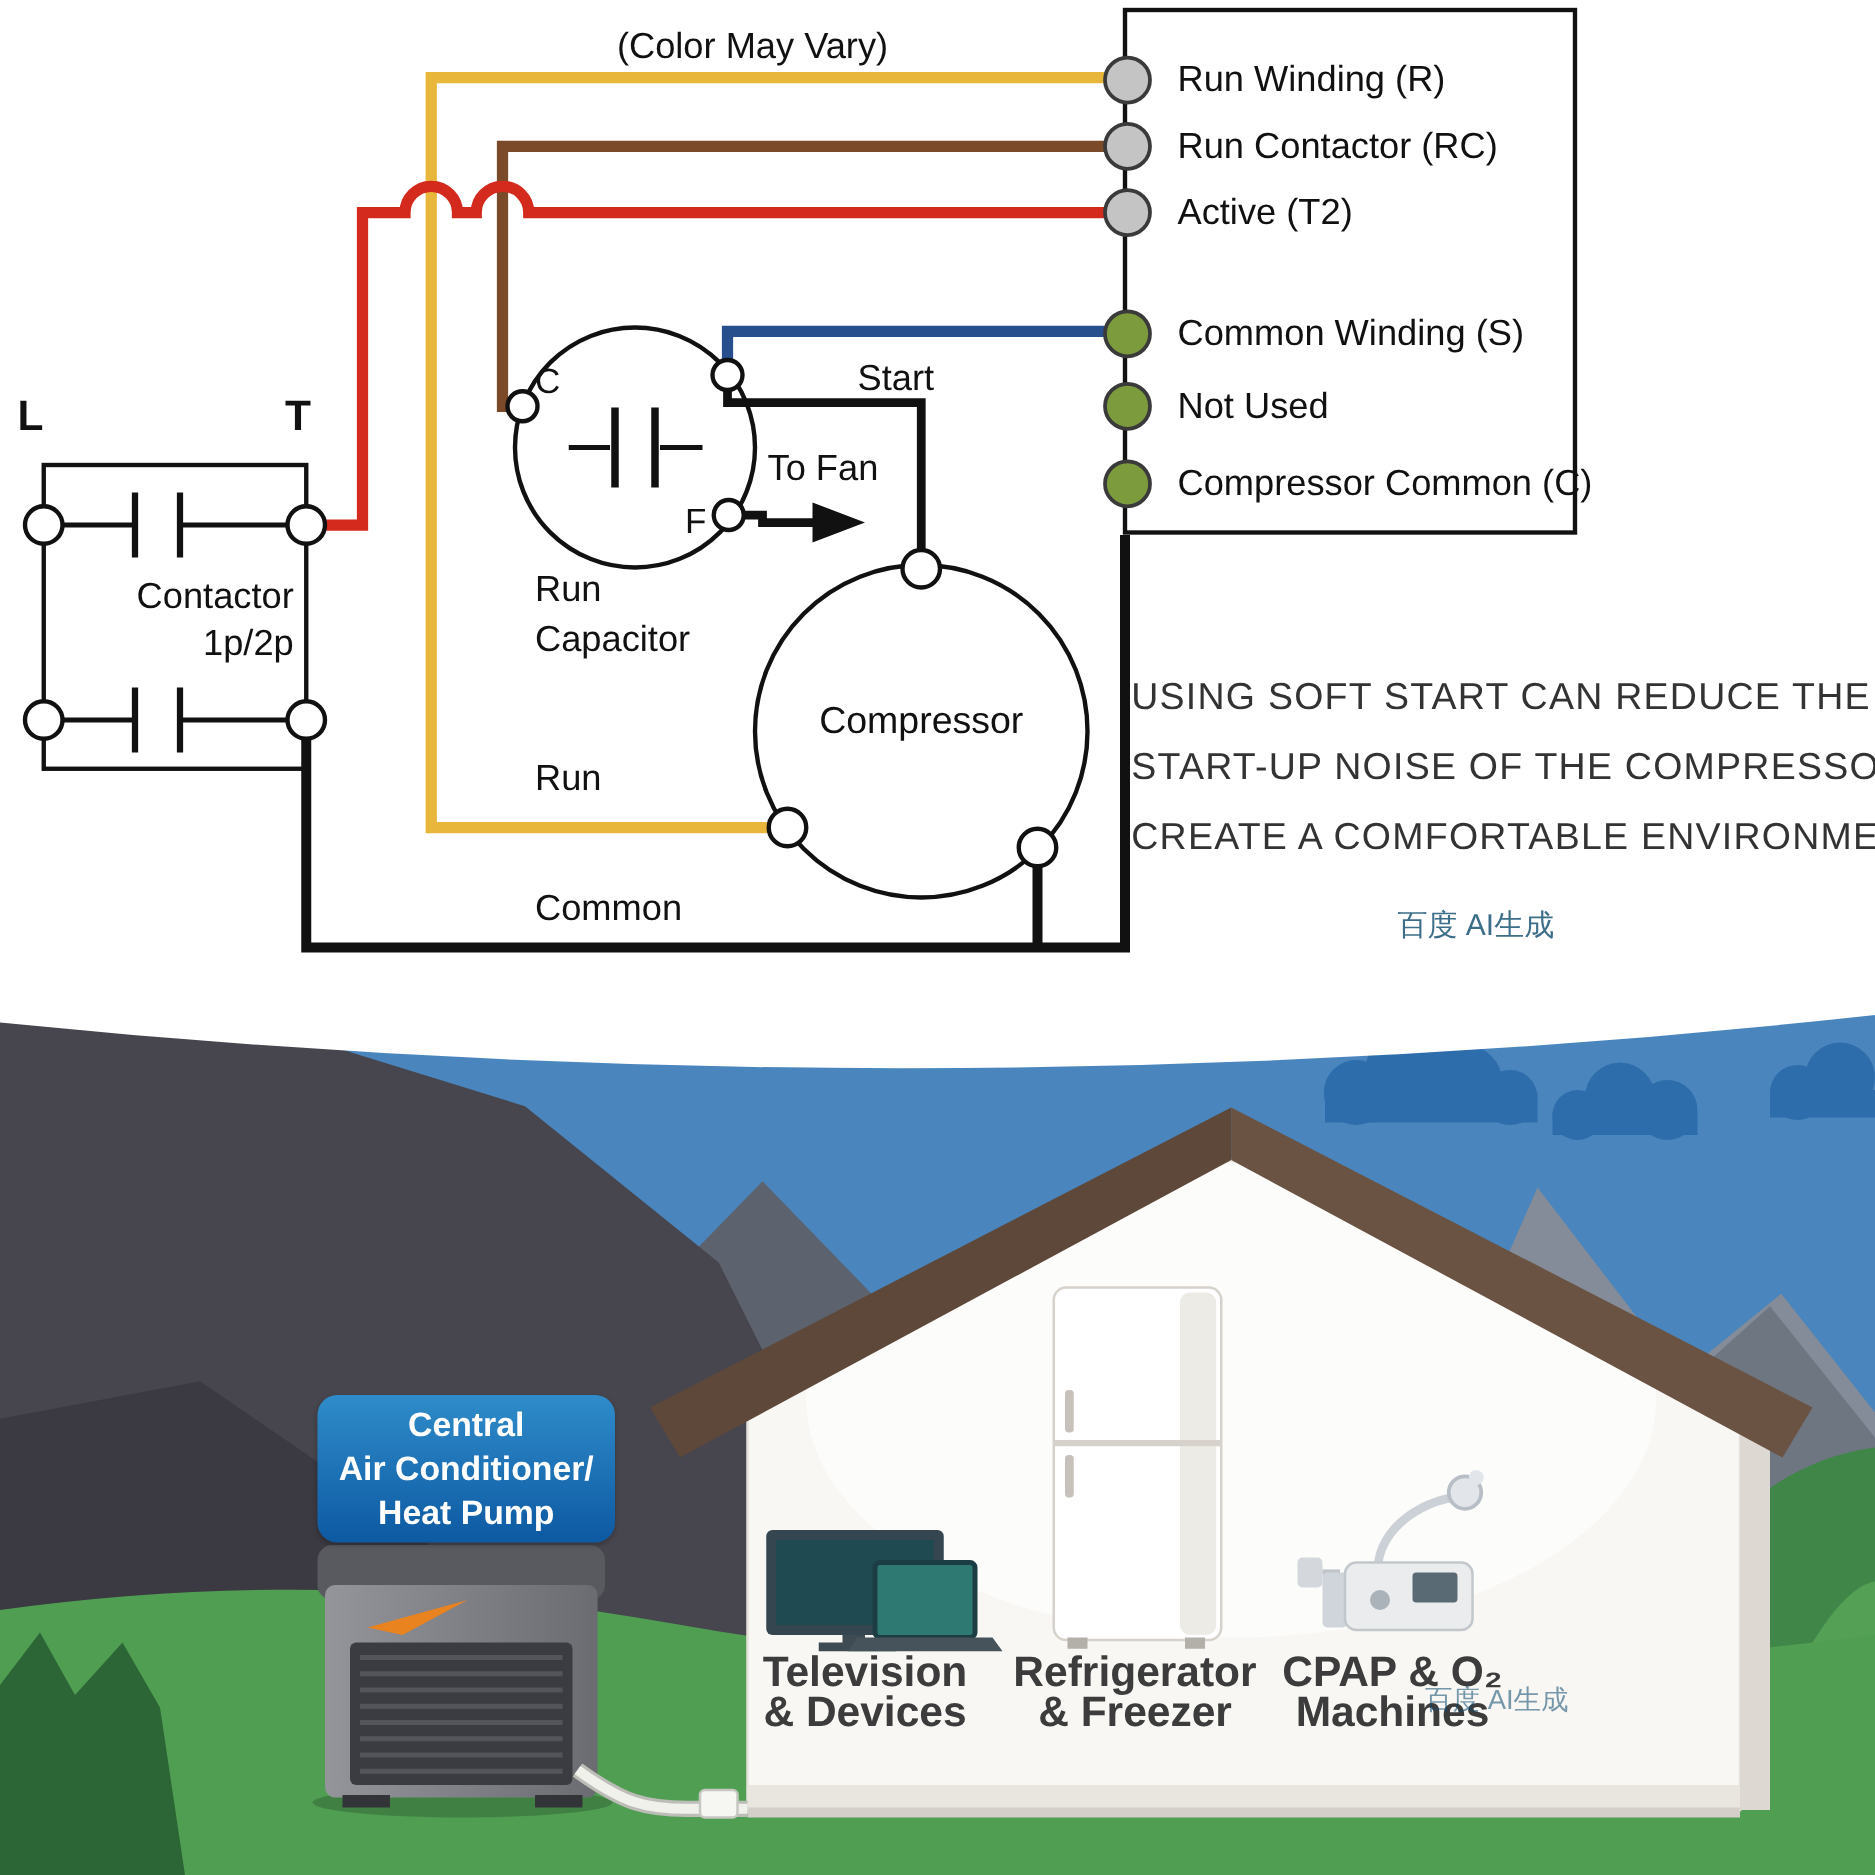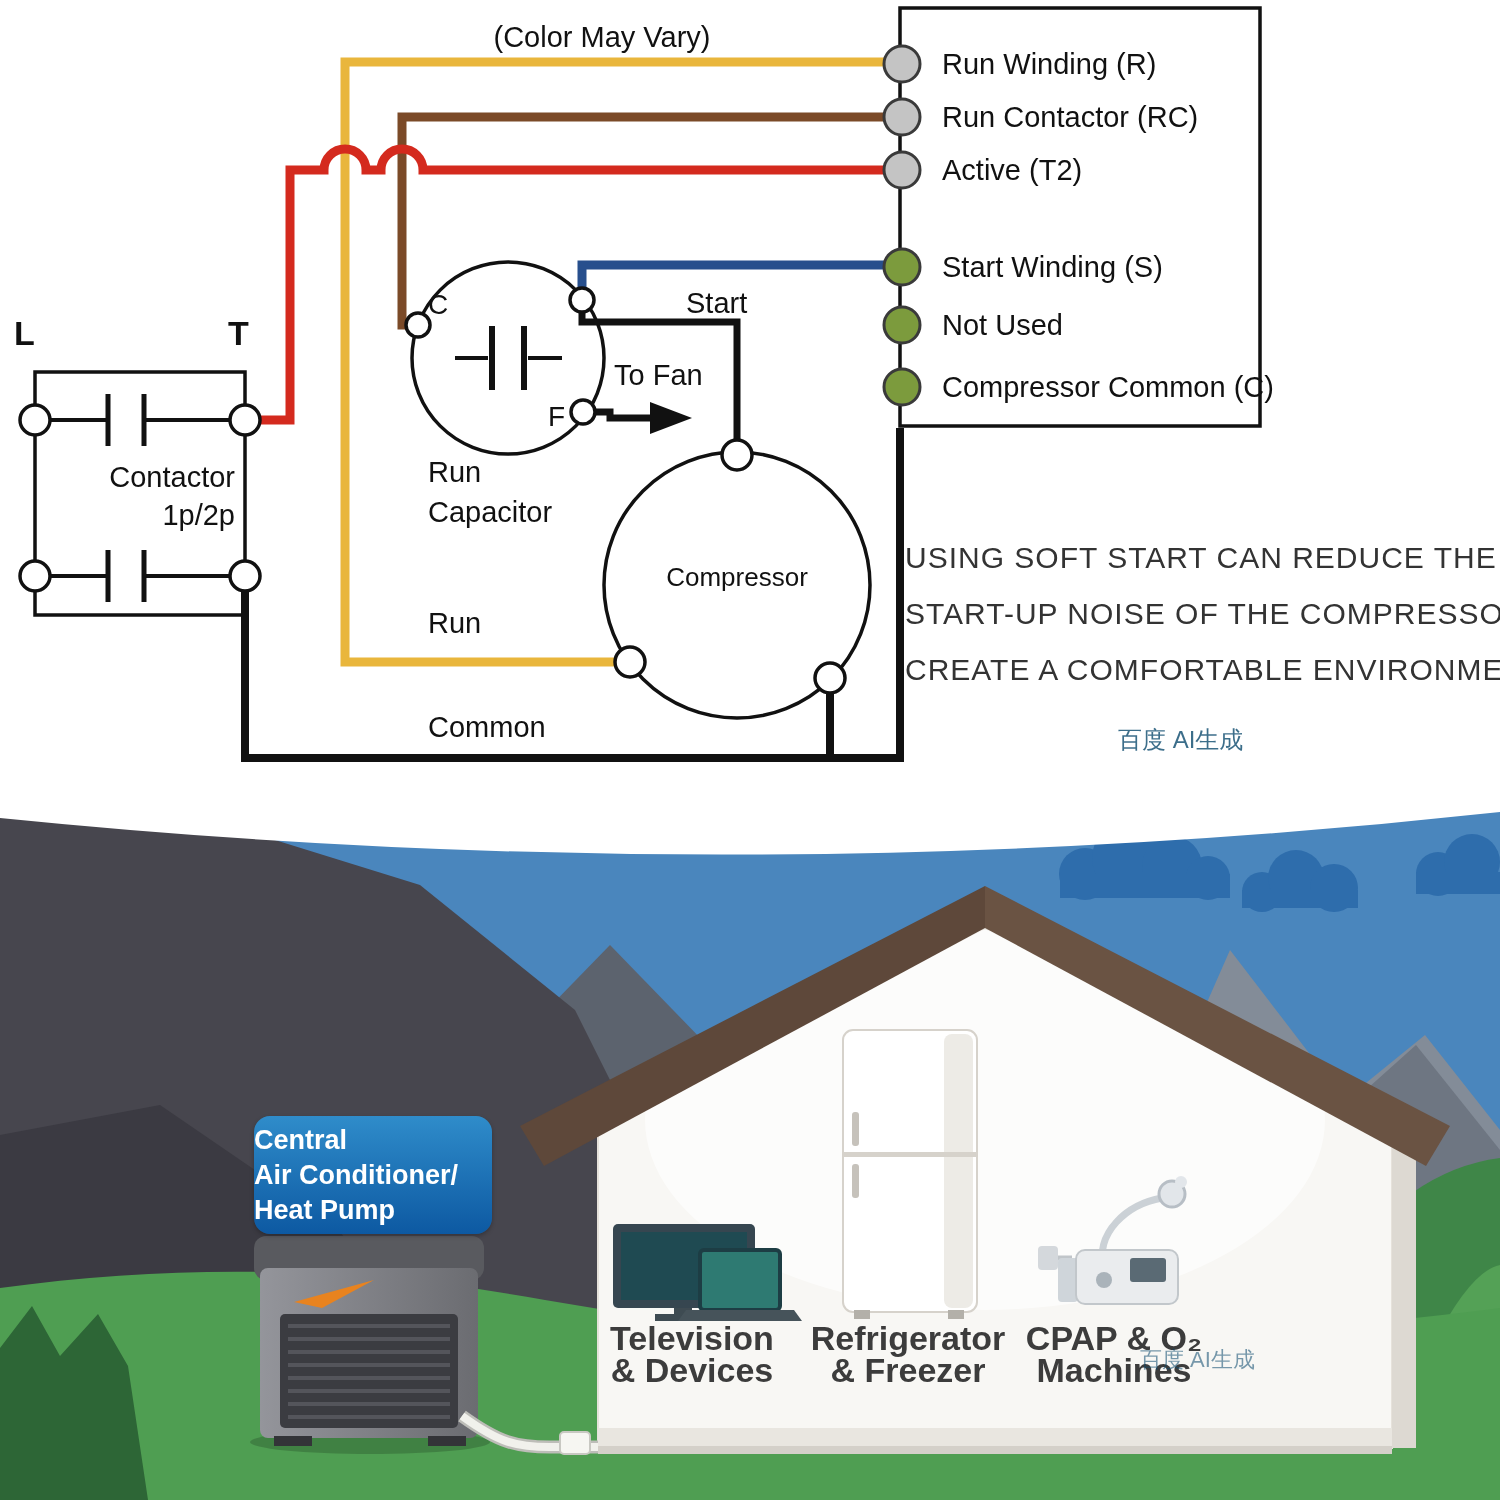--- a/index.html
+++ b/index.html
@@ -11,21 +11,21 @@
   .lbl{position:absolute;font-size:29px;color:#111;white-space:nowrap;line-height:34px;}
   .lbl.center{text-align:center;}
   .lbl.big{font-size:34px;font-weight:bold;}
   .lbl.small{font-size:28px;}
   .stack span{display:block;}
   .note{position:absolute;left:905px;top:530px;font-size:30px;color:#333;letter-spacing:1px;line-height:56px;}
   .note span{display:block;white-space:nowrap;}
   .wm{position:absolute;font-size:24px;color:#0c4a6e;opacity:.8;white-space:nowrap;}
   .ac-label{position:absolute;left:254px;top:316px;width:238px;height:118px;border-radius:16px;
             background:linear-gradient(180deg,#2f8cca,#0d59a2);display:flex;flex-direction:column;
-            justify-content:center;align-items:flex-start;color:#fff;font-weight:bold;font-size:27px;
+            justify-content:center;align-items:center;color:#fff;font-weight:bold;font-size:27px;
             line-height:35px;text-align:center;box-shadow:0 2px 4px rgba(0,0,0,.25);}
   .app-label{position:absolute;top:522px;width:210px;text-align:center;font-size:34px;font-weight:600;
              color:#3c3c3c;line-height:32px;}
   .app-label span{display:block;}
 </style>
 </head>
 <body>
 
 <div class="canvas">
 
@@ -80,21 +80,21 @@
         <circle cx="630" cy="662" r="15"></circle>
         <circle cx="830" cy="678" r="15"></circle>
       </g>
     </svg>
 
     <div class="lbl center" style="left:492px;top:20px;width:220px;">(Color May Vary)</div>
 
     <div class="lbl" style="left:942px;top:47px;">Run Winding (R)</div>
     <div class="lbl" style="left:942px;top:100px;">Run Contactor (RC)</div>
     <div class="lbl" style="left:942px;top:153px;">Active (T2)</div>
-    <div class="lbl" style="left:942px;top:250px;">Start Winding (S)</div>
+    <div class="lbl" style="left:942px;top:250px;">Common Winding (S)</div>
     <div class="lbl" style="left:942px;top:308px;">Not Used</div>
     <div class="lbl" style="left:942px;top:370px;">Compressor Common (C)</div>
 
     <div class="lbl big" style="left:14px;top:316px;">L</div>
     <div class="lbl big" style="left:228px;top:316px;">T</div>
 
     <div class="lbl center stack" style="left:45px;top:458px;width:190px;line-height:38px;text-align:right;">
       <span>Contactor</span>
       <span>1p/2p</span>
     </div>
@@ -105,21 +105,21 @@
     </div>
 
     <div class="lbl small" style="left:428px;top:288px;">C</div>
     <div class="lbl small" style="left:548px;top:400px;">F</div>
 
     <div class="lbl" style="left:648px;top:286px;margin-left:38px;">Start</div>
     <div class="lbl" style="left:614px;top:358px;">To Fan</div>
     <div class="lbl" style="left:428px;top:606px;">Run</div>
     <div class="lbl" style="left:428px;top:710px;">Common</div>
 
-    <div class="lbl center" style="left:637px;top:560px;width:200px;font-size:26px;">Compressor</div>
+    <div class="lbl center" style="left:637px;top:560px;width:200px;font-size:30px;">Compressor</div>
 
     <div class="note">
       <span>USING SOFT START CAN REDUCE THE</span>
       <span>START-UP NOISE OF THE COMPRESSOR.</span>
       <span>CREATE A COMFORTABLE ENVIRONMENT.</span>
     </div>
 
     <div class="wm" style="left:1118px;top:724px;">百度 AI生成</div>
   </div>
 

